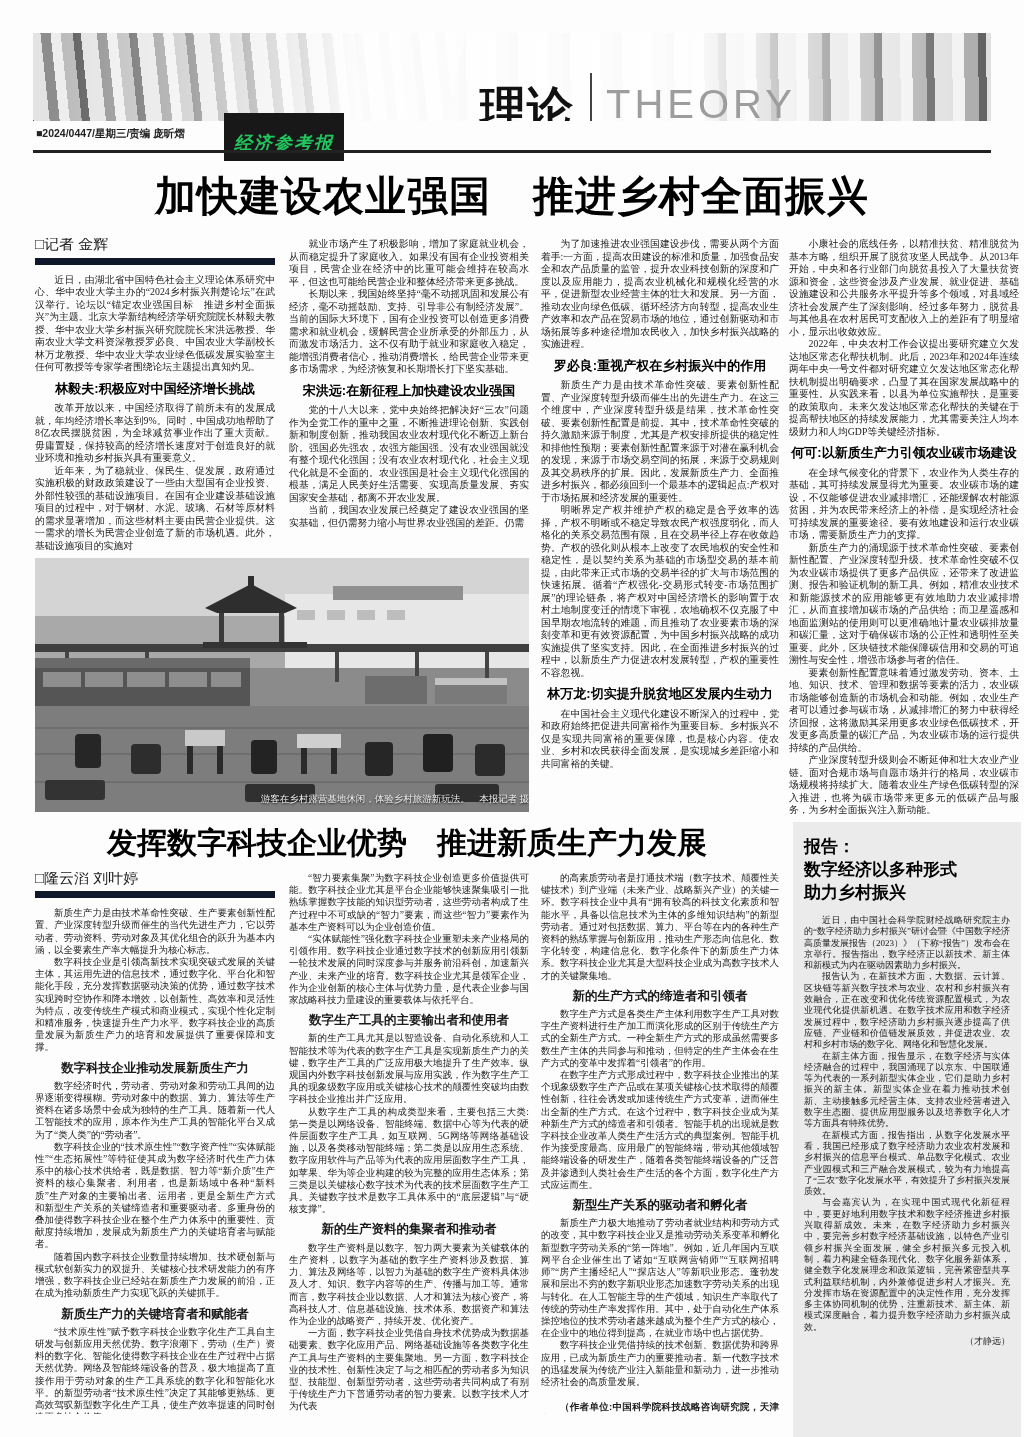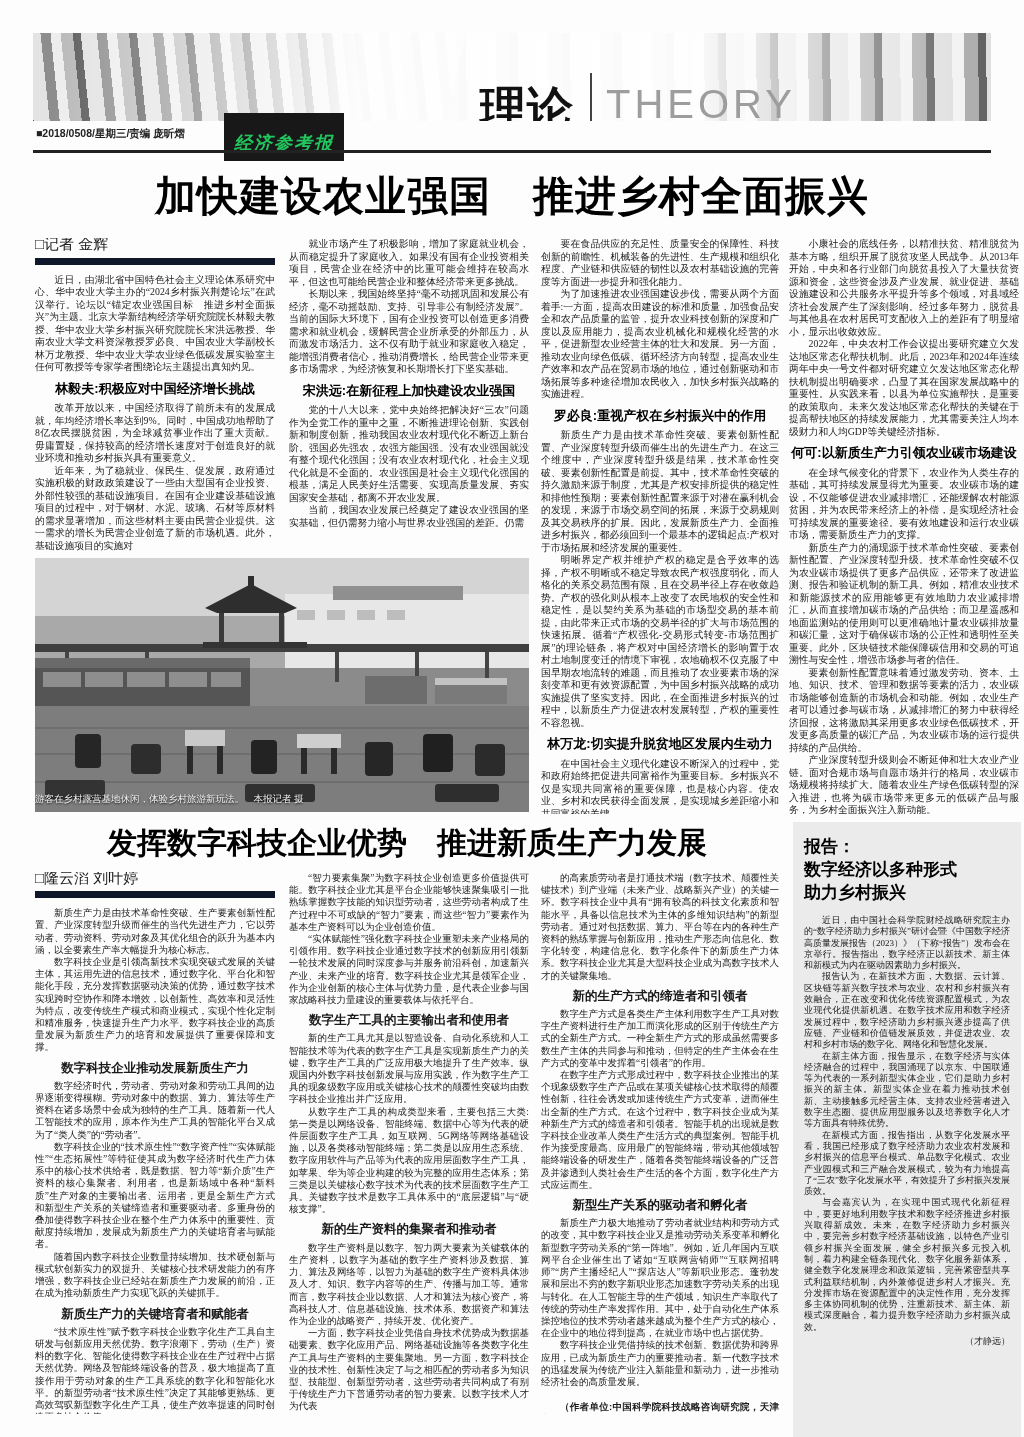--- a/index.html
+++ b/index.html
@@ -28,21 +28,21 @@
   #a1c2{left:289px;top:238px;width:240px;height:318px;}
   #a1c3{left:541px;top:238px;width:238px;height:576px;}
   #a1c4{left:789px;top:238px;width:230px;height:576px;}
   .byline{font-family:"Liberation Sans",sans-serif;font-size:15px;font-weight:normal;padding-bottom:7px;
         border-bottom:7px solid #0f172a;margin-bottom:9px;}
   .p{text-indent:2em;margin:0;}
   .sh{font-family:"Liberation Sans",sans-serif;font-weight:900;font-size:13px;text-align:center;text-indent:0;margin:9px 0 7px;color:#000;}
   
   .photo{position:absolute;left:35px;top:558px;width:494px;height:254px;overflow:hidden;background:#8b8b8b;}
   .photo svg{display:block;}
-  .caption{position:absolute;left:0;right:0;bottom:6px;text-align:left;color:#f5f5f5;font-size:9.5px;
+  .caption{position:absolute;left:0;right:0;bottom:6px;text-align:right;color:#f5f5f5;font-size:9.5px;
         text-shadow:0 1px 2px rgba(0,0,0,.9);}
   
   .a2-headline{position:absolute;left:35px;top:823px;width:744px;text-align:center;
         font-family:"Liberation Sans",sans-serif;font-weight:900;font-size:30px;color:#000;}
   #a2c1{left:35px;top:872px;width:240px;height:542px;font-size:9.5px;line-height:12.2px;}
   #a2c2{left:289px;top:872px;width:240px;height:542px;font-size:9.5px;line-height:12.2px;}
   #a2c3{left:541px;top:872px;width:238px;height:542px;font-size:9.5px;line-height:12.2px;}
   .sh2{font-family:"Liberation Sans",sans-serif;font-weight:900;font-size:12.5px;text-align:center;text-indent:0;margin:8px 0 6px;}
   .fn{font-family:"Liberation Sans",sans-serif;font-weight:bold;text-indent:2em;margin-top:13px;}
   
@@ -63,21 +63,21 @@
     <div class="fade"></div>
     <div class="theory">
       <div class="cn">理论</div>
       <div class="bar"></div>
       <div>
         <div class="en">THEORY</div>
 
       </div>
     </div>
   </div>
-  <div class="dateline">■2018/0508/星期三/责编 庞昕熠</div>
+  <div class="dateline">■2024/0447/星期三/责编 庞昕熠</div>
   <div class="logo">经济参考报</div>
   <div class="rule"></div>
 
   <div class="a1-headline">加快建设农业强国　推进乡村全面振兴</div>
 
   <div class="col" id="a1c1">
     <div class="byline">□记者 金辉</div>
     <p class="p">近日，由湖北省中国特色社会主义理论体系研究中心、华中农业大学主办的“2024乡村振兴荆楚论坛”在武汉举行。论坛以“锚定农业强国目标　推进乡村全面振兴”为主题。北京大学新结构经济学研究院院长林毅夫教授、华中农业大学乡村振兴研究院院长宋洪远教授、华南农业大学文科资深教授罗必良、中国农业大学副校长林万龙教授、华中农业大学农业绿色低碳发展实验室主任何可教授等专家学者围绕论坛主题提出真知灼见。</p>
     <div class="sh">林毅夫:积极应对中国经济增长挑战</div>
     <p class="p">改革开放以来，中国经济取得了前所未有的发展成就，年均经济增长率达到9%。同时，中国成功地帮助了8亿农民摆脱贫困，为全球减贫事业作出了重大贡献。毋庸置疑，保持较高的经济增长速度对于创造良好的就业环境和推动乡村振兴具有重要意义。</p>
@@ -86,21 +86,20 @@
 
   <div class="col" id="a1c2">
     <p class="p">就业市场产生了积极影响，增加了家庭就业机会，从而稳定提升了家庭收入。如果没有国有企业投资相关项目，民营企业在经济中的比重可能会维持在较高水平，但这也可能给民营企业和整体经济带来更多挑战。</p>
     <p class="p">长期以来，我国始终坚持“毫不动摇巩固和发展公有经济，毫不动摇鼓励、支持、引导非公有制经济发展”。当前的国际大环境下，国有企业投资可以创造更多消费需求和就业机会，缓解民营企业所承受的外部压力，从而激发市场活力。这不仅有助于就业和家庭收入稳定，能增强消费者信心，推动消费增长，给民营企业带来更多市场需求，为经济恢复和长期增长打下坚实基础。</p>
     <div class="sh">宋洪远:在新征程上加快建设农业强国</div>
     <p class="p">党的十八大以来，党中央始终把解决好“三农”问题作为全党工作的重中之重，不断推进理论创新、实践创新和制度创新，推动我国农业农村现代化不断迈上新台阶。强国必先强农，农强方能国强。没有农业强国就没有整个现代化强国；没有农业农村现代化，社会主义现代化就是不全面的。农业强国是社会主义现代化强国的根基，满足人民美好生活需要、实现高质量发展、夯实国家安全基础，都离不开农业发展。</p>
     <p class="p">当前，我国农业发展已经奠定了建设农业强国的坚实基础，但仍需努力缩小与世界农业强国的差距。仍需</p>
   </div>
 
   <div class="col" id="a1c3">
-    <p class="p">要在食品供应的充足性、质量安全的保障性、科技创新的前瞻性、机械装备的先进性、生产规模和组织化程度、产业链和供应链的韧性以及农村基础设施的完善度等方面进一步提升和强化能力。</p>
     <p class="p">为了加速推进农业强国建设步伐，需要从两个方面着手:一方面，提高农田建设的标准和质量，加强食品安全和农产品质量的监管，提升农业科技创新的深度和广度以及应用能力，提高农业机械化和规模化经营的水平，促进新型农业经营主体的壮大和发展。另一方面，推动农业向绿色低碳、循环经济方向转型，提高农业生产效率和农产品在贸易市场的地位，通过创新驱动和市场拓展等多种途径增加农民收入，加快乡村振兴战略的实施进程。</p>
     <div class="sh">罗必良:重视产权在乡村振兴中的作用</div>
     <p class="p">新质生产力是由技术革命性突破、要素创新性配置、产业深度转型升级而催生出的先进生产力。在这三个维度中，产业深度转型升级是结果，技术革命性突破、要素创新性配置是前提。其中，技术革命性突破的持久激励来源于制度，尤其是产权安排所提供的稳定性和排他性预期；要素创新性配置来源于对潜在赢利机会的发现，来源于市场交易空间的拓展，来源于交易规则及其交易秩序的扩展。因此，发展新质生产力、全面推进乡村振兴，都必须回到一个最基本的逻辑起点:产权对于市场拓展和经济发展的重要性。</p>
     <p class="p">明晰界定产权并维护产权的稳定是合乎效率的选择，产权不明晰或不稳定导致农民产权强度弱化，而人格化的关系交易范围有限，且在交易半径上存在收敛趋势。产权的强化则从根本上改变了农民地权的安全性和稳定性，是以契约关系为基础的市场型交易的基本前提，由此带来正式市场的交易半径的扩大与市场范围的快速拓展。循着“产权强化-交易形式转变-市场范围扩展”的理论链条，将产权对中国经济增长的影响置于农村土地制度变迁的情境下审视，农地确权不仅克服了中国早期农地流转的难题，而且推动了农业要素市场的深刻变革和更有效资源配置，为中国乡村振兴战略的成功实施提供了坚实支持。因此，在全面推进乡村振兴的过程中，以新质生产力促进农村发展转型，产权的重要性不容忽视。</p>
     <div class="sh">林万龙:切实提升脱贫地区发展内生动力</div>
     <p class="p">在中国社会主义现代化建设不断深入的过程中，党和政府始终把促进共同富裕作为重要目标。乡村振兴不仅是实现共同富裕的重要保障，也是核心内容。使农业、乡村和农民获得全面发展，是实现城乡差距缩小和共同富裕的关键。</p>
 
   </div>
 
   <div class="col" id="a1c4">

